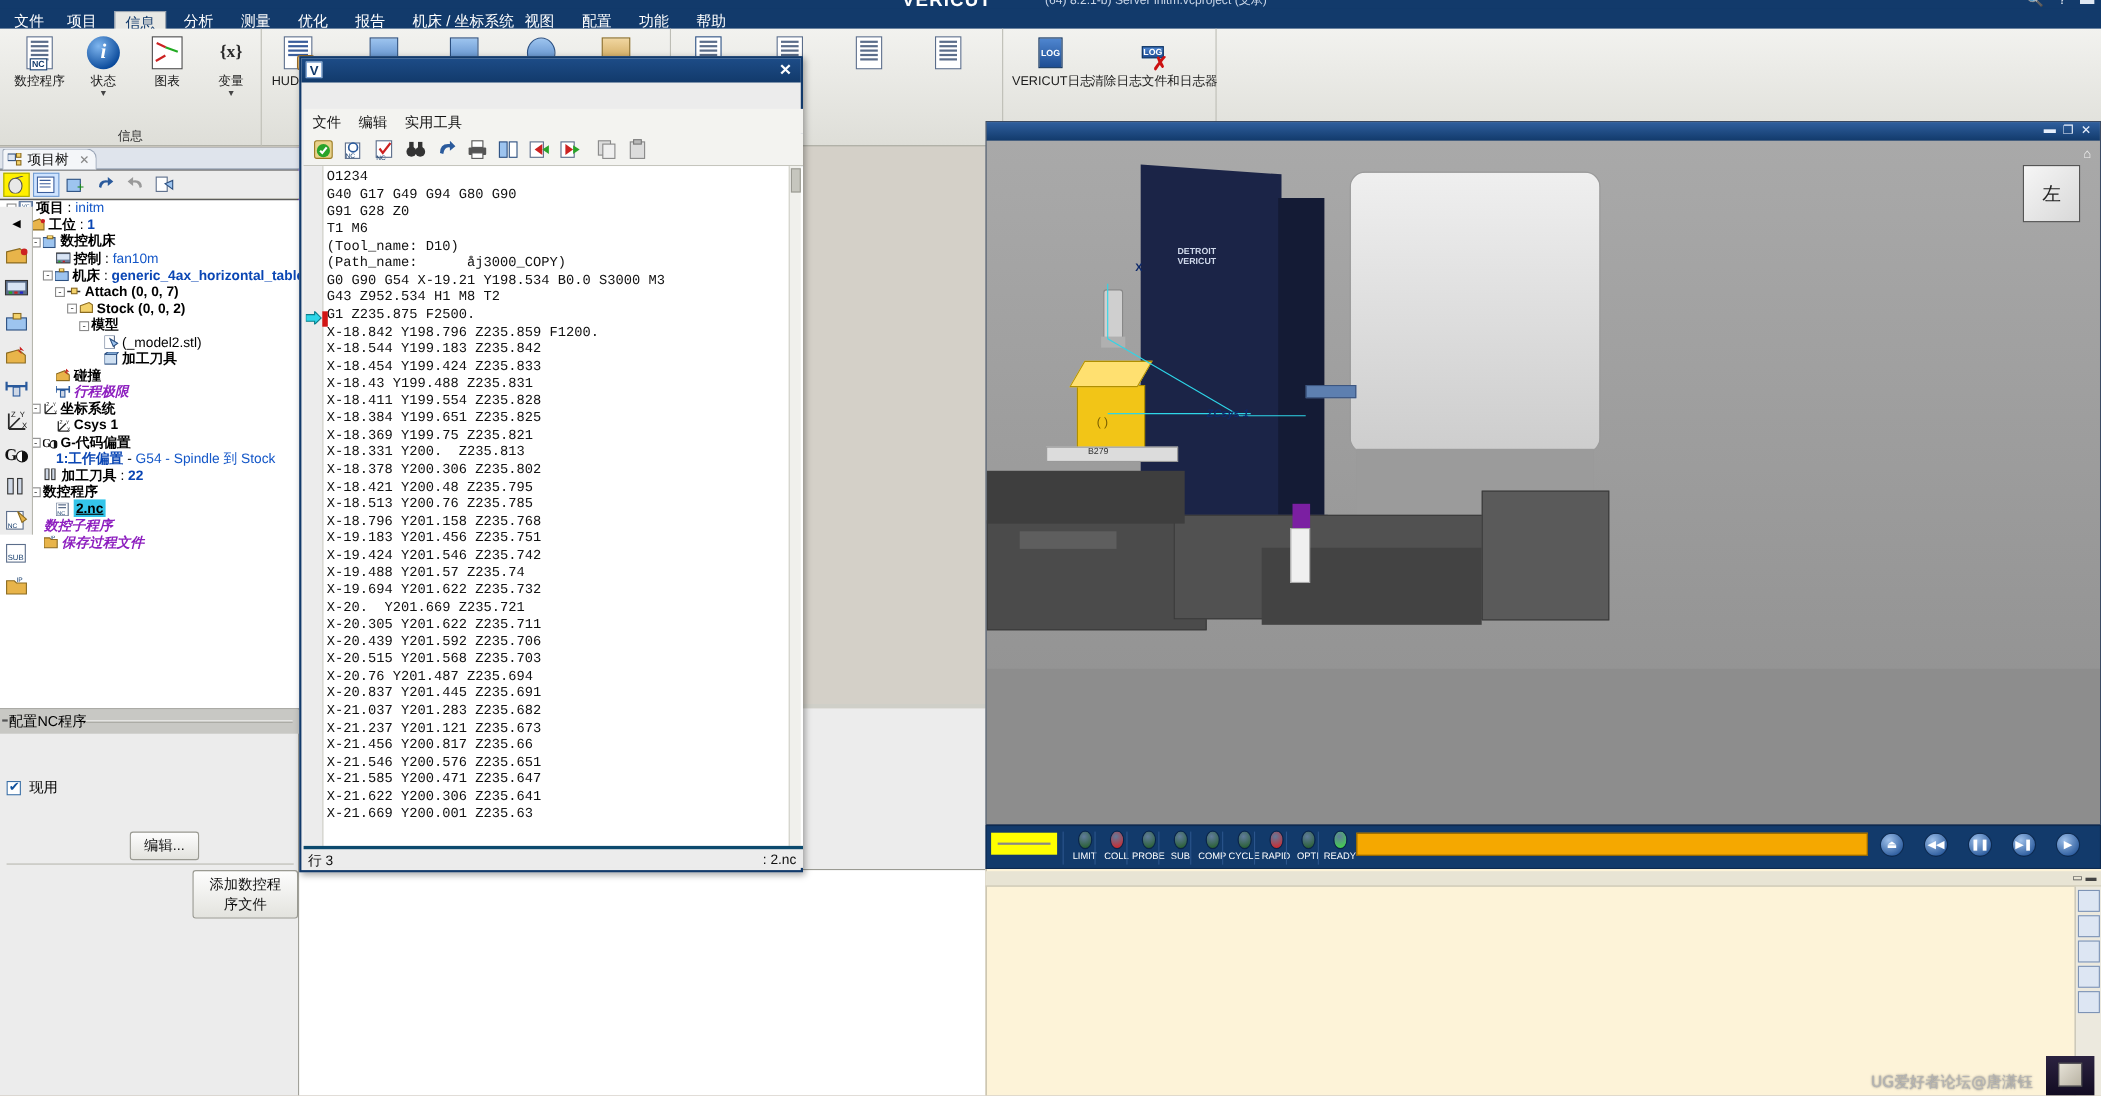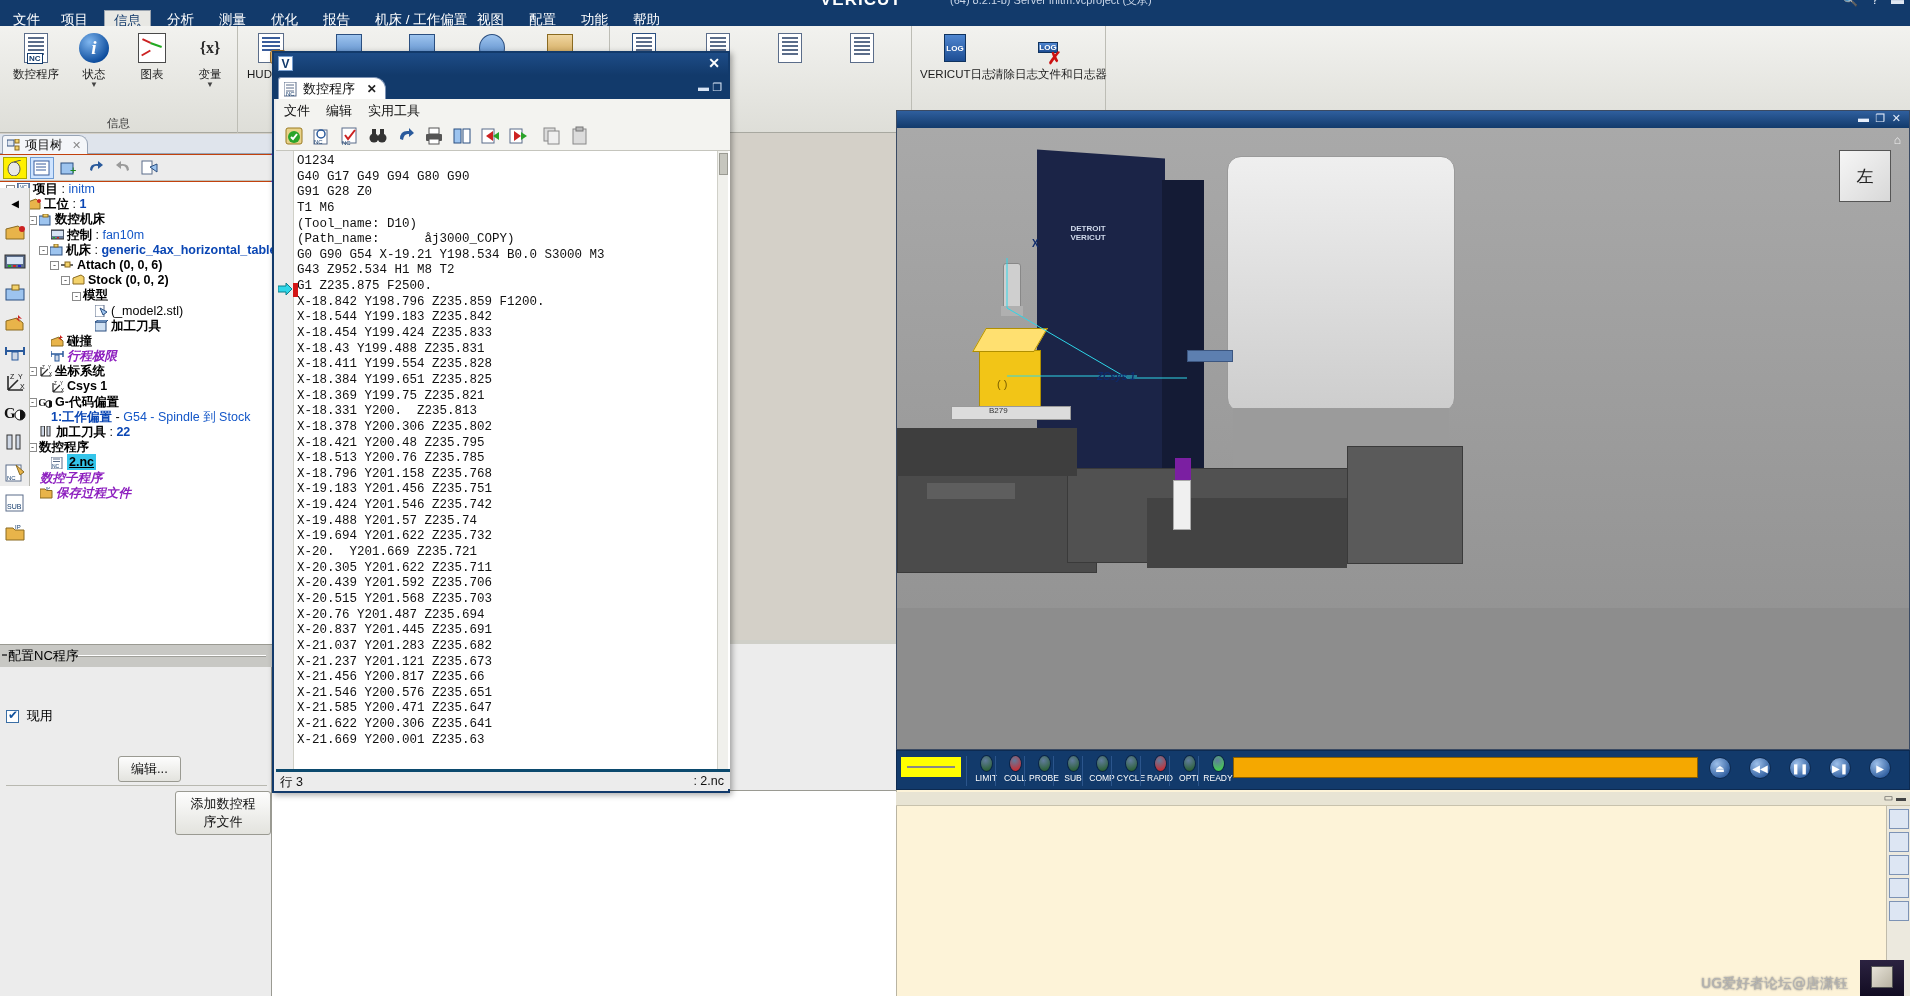--- a/index.html
+++ b/index.html
@@ -100,21 +100,21 @@
   
   .leftstrip {
     position: absolute; left: 0; top: 188px; width: 30px; height: 298px;
     background: #ececec; border-right: 1px solid #b6b6ae;
   }
   .leftstrip .tbtn { width: 30px; height: 30px; display:flex; align-items:center; justify-content:center; cursor: default;}
 
   
   .treepanel {
     position: absolute; left: 0; top: 134px; width: 272px; height: 514px;
-    background: #c2410c; border-right: 1px solid #6d28d9;
+    background: #404040; border-right: 1px solid #6d28d9;
   }
   .tabrow { position: absolute; left: 0; top: 0; width: 272px; height: 20px; background: #dfe4ec;
             border-bottom: 1px solid #98a4b5; }
   .tabrow .tab {
     position: absolute; left: 2px; top: 1px; height: 19px; line-height: 18px;
     padding: 0 6px 0 22px; background: #f4f6f9; border: 1px solid #98a4b5; border-bottom: none;
     font-size: 12.5px; color: #111; border-radius: 3px 9px 0 0;
   }
   .tabrow .tab .closex { margin-left: 6px; color: #888; font-size: 11px; }
   .tabrow .tabicon { position: absolute; left: 4px; top: 3px; width: 14px; height: 14px; }
@@ -362,21 +362,21 @@
   </div>
 
   <div class="menubar">
     <div class="mi" style="left:4px">文件</div>
     <div class="mi" style="left:52px">项目</div>
     <div class="mi active" style="left:104px">信息</div>
     <div class="mi" style="left:158px">分析</div>
     <div class="mi" style="left:210px">测量</div>
     <div class="mi" style="left:262px">优化</div>
     <div class="mi" style="left:314px">报告</div>
-    <div class="mi" style="left:366px">机床 / 工作偏置</div>
+    <div class="mi" style="left:366px">机床 / 坐标系统</div>
     <div class="mi" style="left:468px">视图</div>
     <div class="mi" style="left:520px">配置</div>
     <div class="mi" style="left:572px">功能</div>
     <div class="mi" style="left:624px">帮助</div>
   </div>
 
   <div class="ribbon">
 
     <div class="rgroup" style="left:0; width:238px">
       <div class="rbtn" style="left:4px">
@@ -557,21 +557,21 @@
               <rect x="2" y="8" width="2" height="1.5" fill="#2a2"></rect>
               <rect x="6" y="8" width="2" height="1.5" fill="#c22"></rect>
             </svg></span><span class="tlabel b-black">控制</span><span class="tlabel"> : </span><span class="tlabel n-blue">fan10m</span></div>
         <div class="trow"><span class="tindent" style="width: 39px;"></span><span class="exp">-</span><span class="ticon"><svg width="13" height="12">
               <rect x="0" y="3" width="12" height="8" fill="#9dc4ef" stroke="#2b4f80"></rect>
               <rect x="4" y="0" width="4" height="3" fill="#f3d26b" stroke="#8a6a20"></rect>
             </svg></span><span class="tlabel b-black">机床</span><span class="tlabel"> : </span><span class="tlabel b-blue">generic_4ax_horizontal_table_b</span></div>
         <div class="trow"><span class="tindent" style="width: 50px;"></span><span class="exp">-</span><span class="ticon"><svg width="13" height="12">
               <line x1="0" y1="6" x2="12" y2="6" stroke="#333" stroke-width="1.5"></line>
               <rect x="4" y="3" width="5" height="5" fill="#f3d26b" stroke="#8a6a20"></rect>
-            </svg></span><span class="tlabel b-black">Attach (0, 0, 6)</span></div>
+            </svg></span><span class="tlabel b-black">Attach (0, 0, 7)</span></div>
         <div class="trow"><span class="tindent" style="width: 61px;"></span><span class="exp">-</span><span class="ticon"><svg width="13" height="12">
               <path d="M1 4 L9 1 L12 3 L12 10 L1 10 Z" fill="#f3d26b" stroke="#8a6a20"></path>
             </svg></span><span class="tlabel b-black">Stock (0, 0, 2)</span></div>
         <div class="trow"><span class="tindent" style="width: 72px;"></span><span class="exp">-</span><span class="tlabel b-black">模型</span></div>
         <div class="trow"><span class="tindent" style="width: 83px;"></span><span style="display: inline-block; width: 12px;"></span><span class="ticon"><svg width="13" height="12">
               <rect x="0" y="0" width="9" height="12" fill="#fff" stroke="#5b6d8a"></rect>
               <path d="M5 3 L12 7 L8 10 Z" fill="#9dc4ef" stroke="#2b4f80"></path>
             </svg></span><span class="tlabel ">(_model2.stl)</span></div>
         <div class="trow"><span class="tindent" style="width: 83px;"></span><span style="display: inline-block; width: 12px;"></span><span class="ticon"><svg width="13" height="12">
               <rect x="0" y="2" width="11" height="9" fill="#cfe0f2" stroke="#2b4f80"></rect>
@@ -850,36 +850,20 @@
   <div class="watermark">UG爱好者论坛@唐潇钰</div>
   <div class="wmbadge">
       <span class="sq"></span>
     </div>
 
   <div class="ncwin">
     <div class="nctitle">
       <span class="vi">V</span>
       <span class="xbtn">✕</span>
     </div>
-    <div class="nctabrow">
-      <div class="nctab">
-        <span class="ncicon">
-          <svg width="15" height="15">
-              <rect x="0" y="0" width="12" height="14" fill="#fff" stroke="#5b6d8a"></rect>
-              <line x1="2" y1="3" x2="10" y2="3" stroke="#5b6d8a"></line>
-              <line x1="2" y1="6" x2="10" y2="6" stroke="#5b6d8a"></line>
-              <line x1="2" y1="9" x2="10" y2="9" stroke="#5b6d8a"></line>
-              <text x="2" y="14" font-size="6" fill="#123a6b">NC</text>
-            </svg>
-        </span>
-        <span>数控程序</span>
-        <span class="xb">✕</span>
-      </div>
-      <span class="minmax">▬ ❐</span>
-    </div>
 
     <div class="ncmenu">
       <span style="left:8px">文件</span>
       <span style="left:50px">编辑</span>
       <span style="left:92px">实用工具</span>
     </div>
 
     <div class="nctools">
       <div class="t" style="left:6px">
         <svg width="20" height="20">

